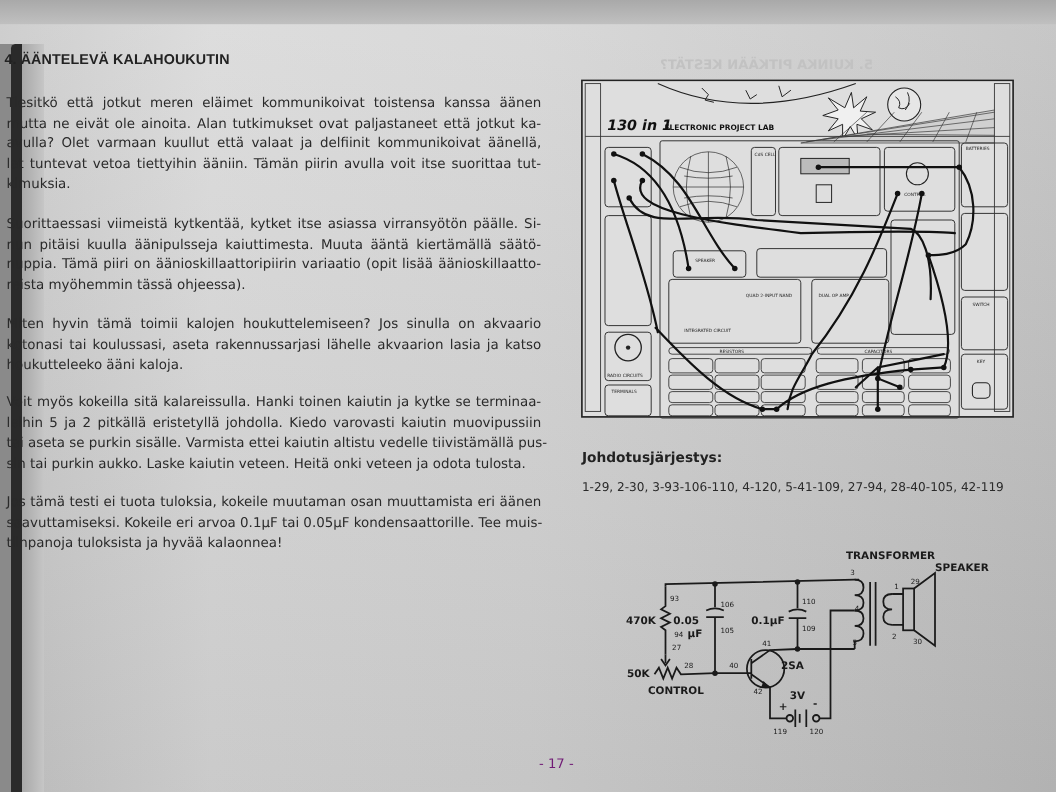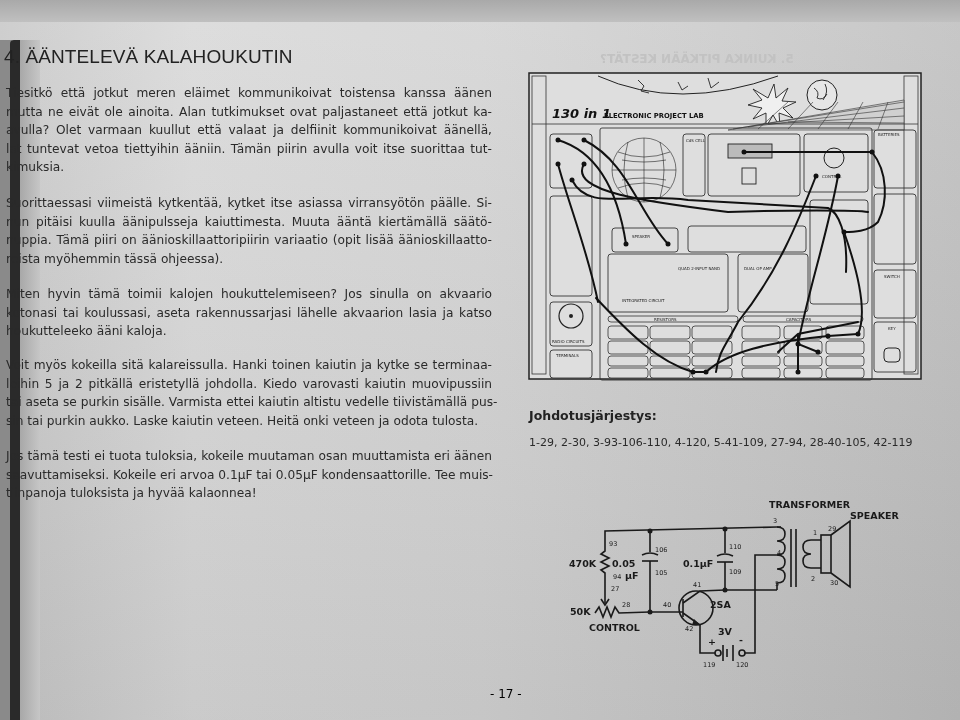--- a/index.html
+++ b/index.html
@@ -3,30 +3,30 @@
 <meta charset="utf-8">
 <style>
   html,body{margin:0;padding:0;}
   body{width:960px;height:720px;overflow:hidden;position:relative;background:#b9b9b9;font-family:"DejaVu Sans",sans-serif;}
   .bg-top{position:absolute;left:0;top:0;width:960px;height:26px;background:linear-gradient(#a9a9a9,#c4c4c4);}
   .page{position:absolute;left:0;top:22px;width:960px;height:698px;background:linear-gradient(90deg,#c6c6c6 0%,#d7d7d7 20%,#d2d2d2 50%,#c6c6c6 80%,#bdbdbd 100%);}
   .page-shade{position:absolute;left:0;top:22px;width:960px;height:698px;background:linear-gradient(180deg,rgba(255,255,255,0.15),rgba(0,0,0,0.06));pointer-events:none;}
   .spine{position:absolute;left:10px;top:40px;width:10px;height:680px;background:#2a2a2a;border-radius:4px 0 0 0;}
   .spine-under{position:absolute;left:0;top:40px;width:12px;height:680px;background:#8a8a8a;}
   .gutter{position:absolute;left:20px;top:40px;width:20px;height:680px;background:linear-gradient(90deg,#a8a8a8,#c6c6c6);}
-  .title{position:absolute;left:4px;top:46px;font-family:"Liberation Sans",sans-serif;font-weight:normal;font-size:19px;color:#222;letter-spacing:0.1px;white-space:nowrap;}
+  .title{position:absolute;left:4px;top:46px;font-family:"Liberation Sans",sans-serif;font-weight:bold;font-size:13px;color:#222;letter-spacing:0.1px;white-space:nowrap;}
   .para{position:absolute;left:6px;width:486px;font-family:"DejaVu Sans",sans-serif;font-size:12.2px;line-height:18.6px;color:#2a2a2a;text-align:justify;}
   .para span{display:block;white-space:nowrap;text-align:justify;text-align-last:justify;}
   .para span.last{text-align-last:left;}
   .p1{top:84px;} .p2{top:194px;} .p3{top:285px;} .p4{top:356px;} .p5{top:447px;}
   .lab{position:absolute;left:528px;top:72px;width:394px;height:310px;}
   .wiring-title{position:absolute;left:529px;top:408px;font-family:"DejaVu Sans",sans-serif;font-weight:bold;font-size:12.5px;color:#222;}
   .wiring-seq{position:absolute;left:529px;top:436px;font-family:"DejaVu Sans",sans-serif;font-size:11px;color:#2a2a2a;white-space:nowrap;}
   .schem{position:absolute;left:555px;top:495px;width:360px;height:185px;}
-  .pagenum{position:absolute;left:490px;top:687px;font-size:12px;color:#000000;}
+  .pagenum{position:absolute;left:490px;top:687px;font-size:12px;color:#701a75;}
   .mirror{position:absolute;left:600px;top:52px;font-size:12px;color:#c2c2c2;transform:scaleX(-1);white-space:nowrap;font-weight:bold;}
   svg text{font-family:"DejaVu Sans",sans-serif;}
 </style>
 </head>
 <body>
 
 <div class="bg-top"></div>
 <div class="page"></div>
 <div class="page-shade"></div>
 <div class="spine-under"></div>

